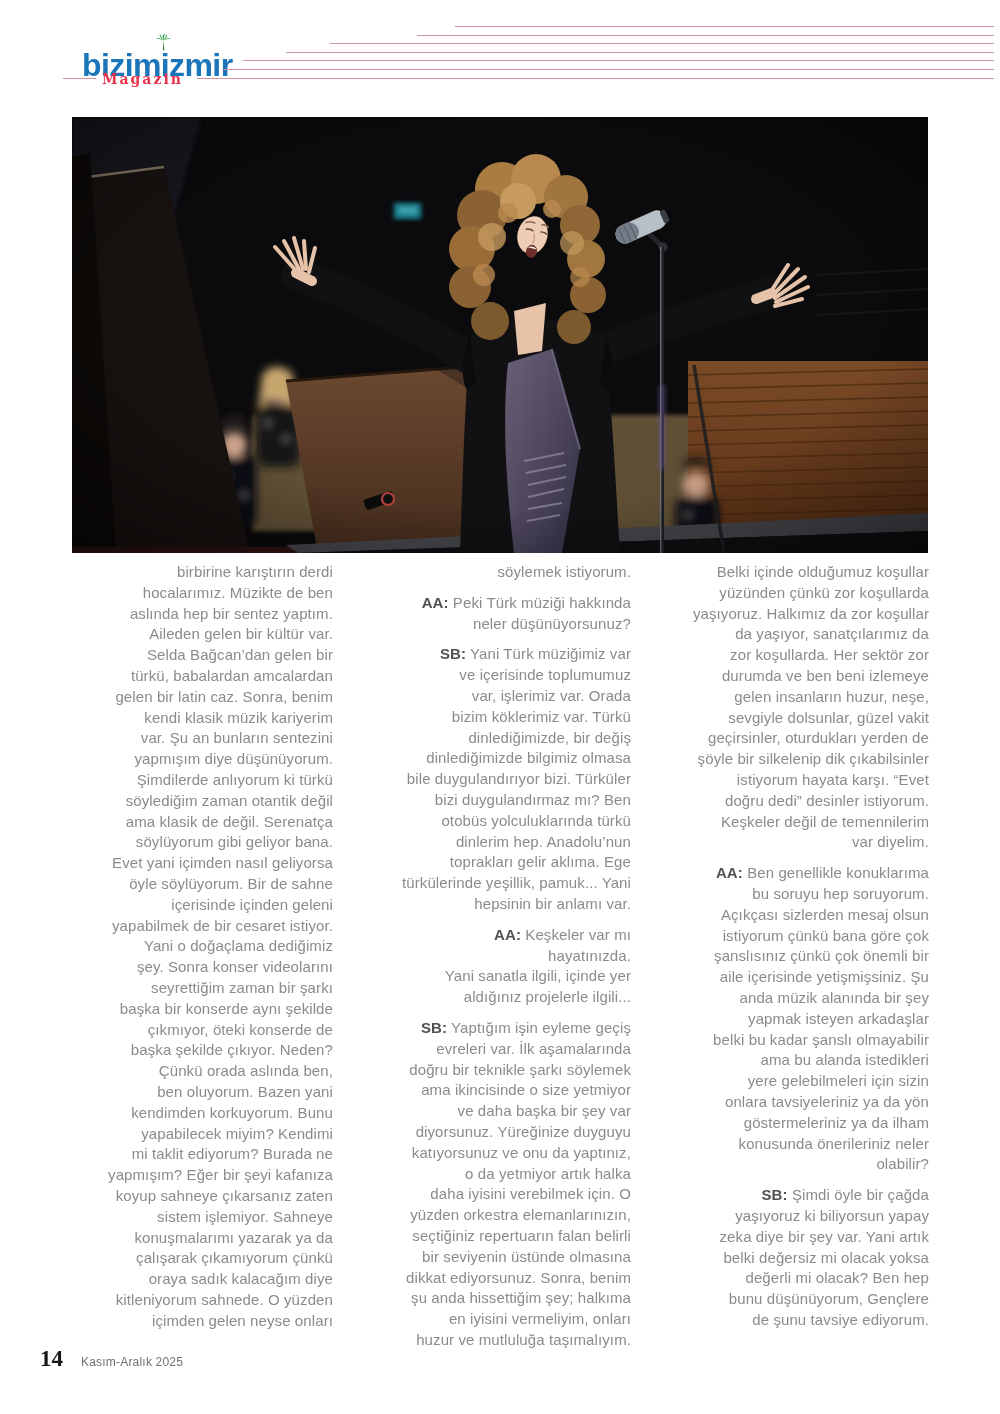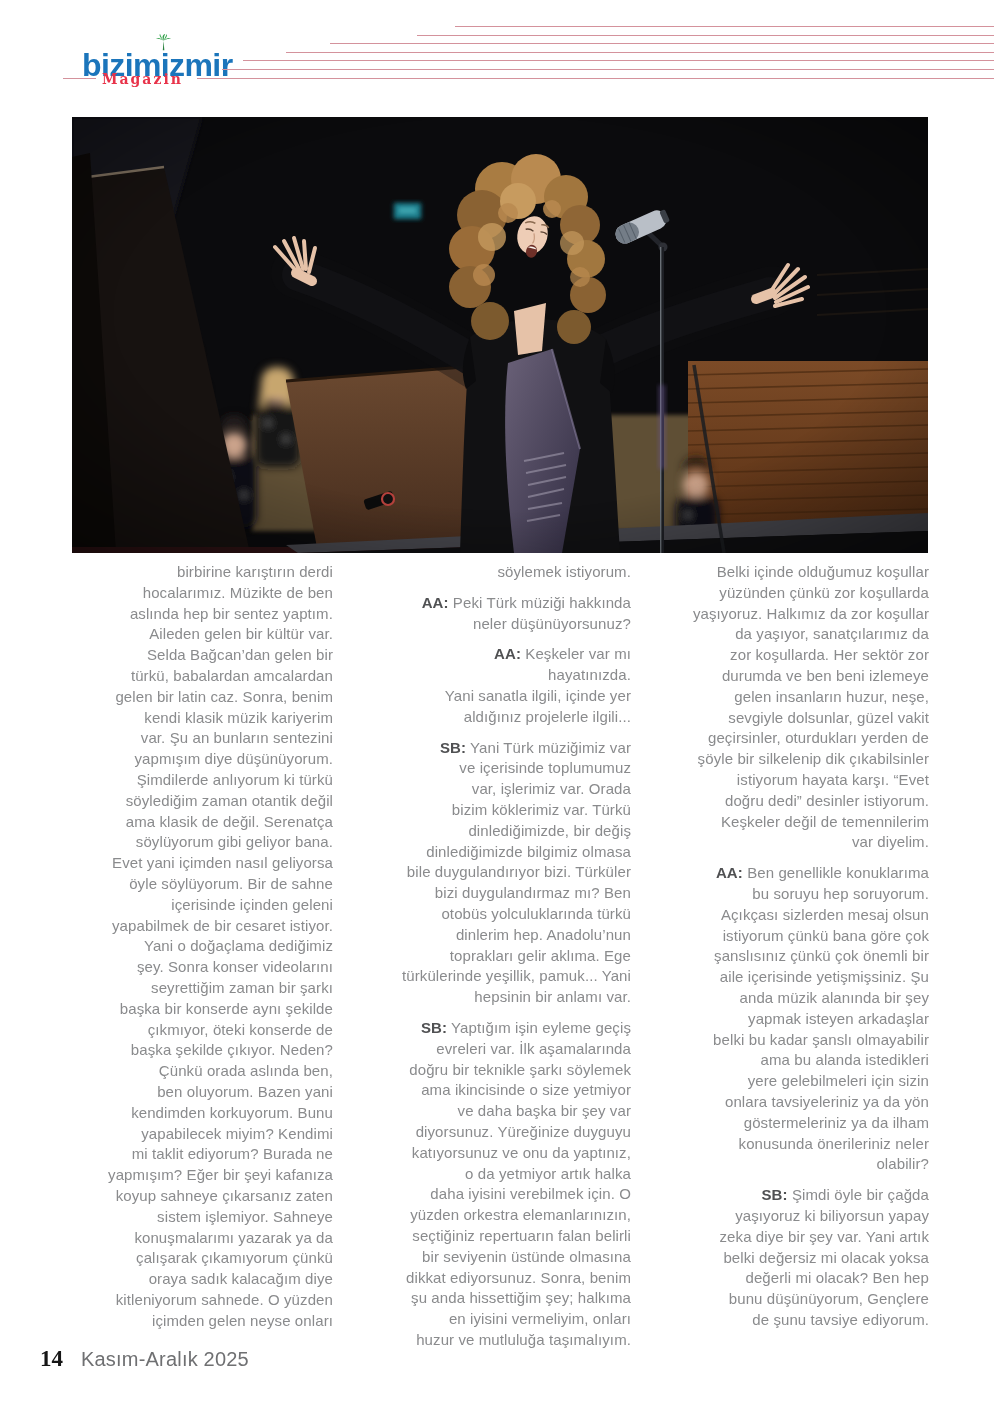--- a/index.html
+++ b/index.html
@@ -24,21 +24,21 @@
 
   
   .cols{position:absolute;left:72px;top:562px;width:860px;display:flex;gap:37px;}
   .col{width:261px;font-size:15px;line-height:20.8px;color:#8a8b8d;letter-spacing:0.1px;text-align:right;}
   .col p{margin:0 0 10px 0;white-space:pre-line;}
   .col b{color:#505153;font-weight:bold;margin-left:40px;}
 
   
   .footer{position:absolute;left:40px;top:1346px;display:flex;align-items:baseline;gap:18px;}
   .pagenum{font-family:"Liberation Serif",serif;font-weight:bold;font-size:23px;color:#161616;}
-  .issue{font-size:20px;color:#6f7072;letter-spacing:0.2px;}
+  .issue{font-size:12px;color:#6f7072;letter-spacing:0.2px;}
 </style>
 </head>
 <body>
 
 <div class="page">
 
   <div class="logo">
     <div class="logo-word"><span>bizim</span><span class="ichar"><span>i</span><svg class="palm" viewBox="0 0 20 20">
           <path d="M10 8 L9.2 19 L11 19 Z" fill="#27803d"></path>
           <path d="M10 8 C6 4 3 4 1 6 C5 5 8 7 10 8 Z" fill="#2e9c46"></path>
@@ -311,36 +311,36 @@
 çalışarak çıkamıyorum çünkü
 oraya sadık kalacağım diye
 kitleniyorum sahnede. O yüzden
 içimden gelen neyse onları</span></p>
     </div>
 
     <div class="col">
       <p><b></b><span>söylemek istiyorum.</span></p>
       <p><b>AA:</b><span> Peki Türk müziği hakkında
 neler düşünüyorsunuz?</span></p>
-      <p><b>AA:</b><span> Keşkeler var mı hayatınızda.
-Yani sanatla ilgili, içinde yer
-aldığınız projelerle ilgili...</span></p>
       <p><b>SB:</b><span> Yani Türk müziğimiz var
 ve içerisinde toplumumuz
 var, işlerimiz var. Orada
 bizim köklerimiz var. Türkü
 dinlediğimizde, bir değiş
 dinlediğimizde bilgimiz olmasa
 bile duygulandırıyor bizi. Türküler
 bizi duygulandırmaz mı? Ben
 otobüs yolculuklarında türkü
 dinlerim hep. Anadolu’nun
 toprakları gelir aklıma. Ege
 türkülerinde yeşillik, pamuk... Yani
 hepsinin bir anlamı var.</span></p>
+      <p><b>AA:</b><span> Keşkeler var mı hayatınızda.
+Yani sanatla ilgili, içinde yer
+aldığınız projelerle ilgili...</span></p>
       <p><b>SB:</b><span> Yaptığım işin eyleme geçiş
 evreleri var. İlk aşamalarında
 doğru bir teknikle şarkı söylemek
 ama ikincisinde o size yetmiyor
 ve daha başka bir şey var
 diyorsunuz. Yüreğinize duyguyu
 katıyorsunuz ve onu da yaptınız,
 o da yetmiyor artık halka
 daha iyisini verebilmek için. O
 yüzden orkestra elemanlarınızın,

